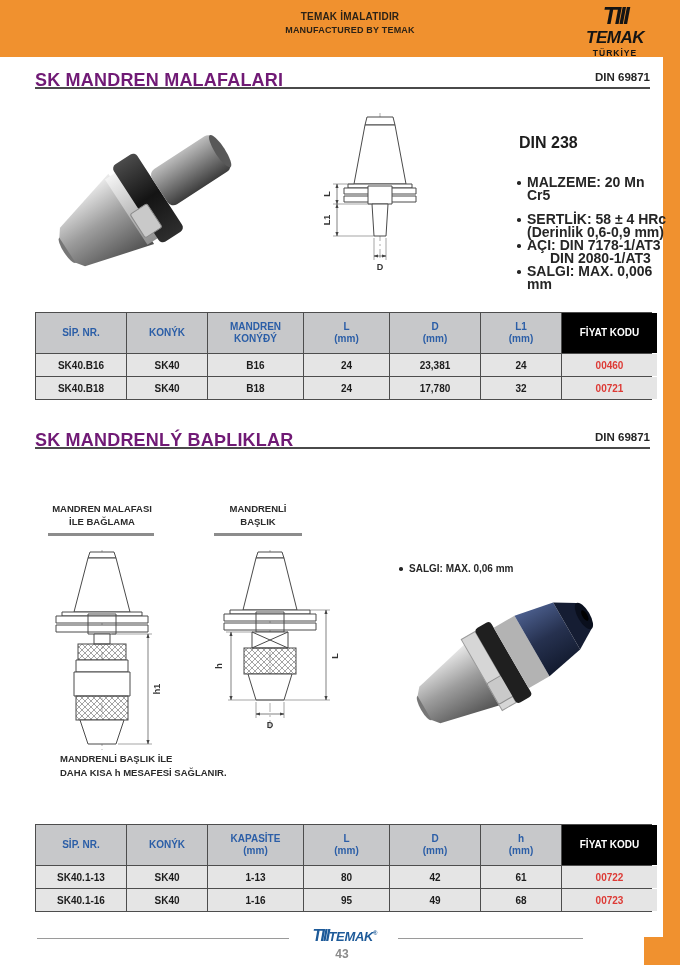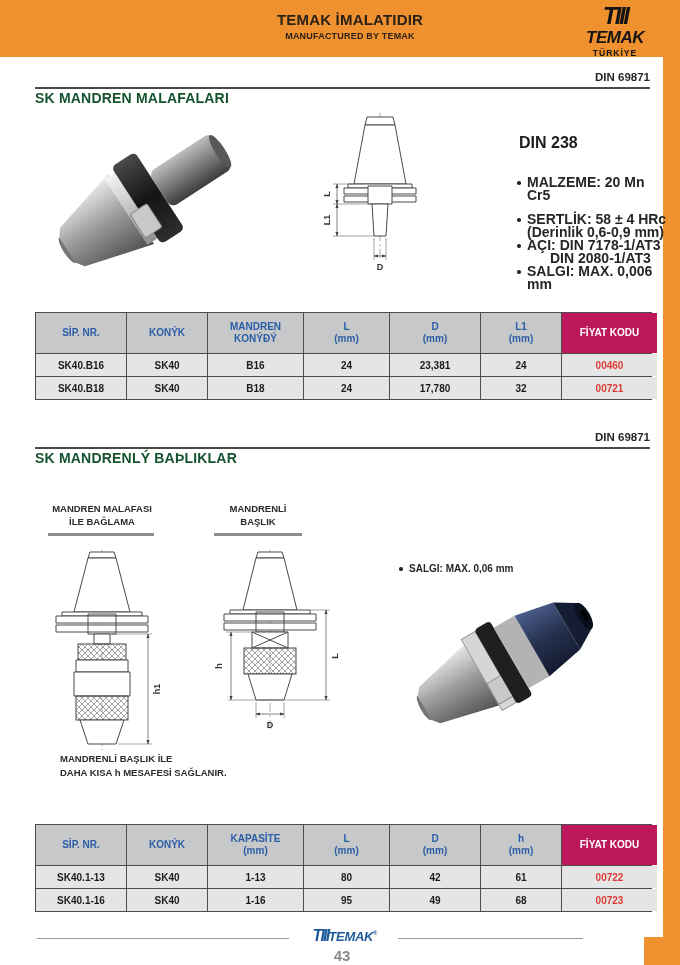--- a/index.html
+++ b/index.html
@@ -3,48 +3,48 @@
 <meta charset="utf-8">
 <style>
   html,body{margin:0;padding:0;}
   body{font-family:"Liberation Sans",sans-serif;background:#888;}
   #page{position:relative;width:680px;height:965px;background:#F0912F;overflow:hidden;margin:0 auto;}
   #panel{position:absolute;left:0;top:57px;width:663px;height:908px;background:#ffffff;}
   #corner-block{position:absolute;right:0;bottom:0;width:36px;height:28px;background:#F0912F;z-index:5;}
 
   
   .mast-center{position:absolute;left:180px;top:11px;width:340px;text-align:center;color:#2b2217;}
-  .mast-l1{font-size:15px;font-weight:bold;letter-spacing:.2px;}
+  .mast-l1{font-size:10px;font-weight:bold;letter-spacing:.2px;}
   .mast-l2{font-size:9px;font-weight:bold;margin-top:3px;letter-spacing:.2px;}
   .logo-top{position:absolute;left:572px;top:4px;width:86px;text-align:center;color:#141414;line-height:1;}
   .logo-mark{font-size:24px;font-weight:bold;font-style:italic;letter-spacing:-2.5px;}
   .logo-name{font-size:17px;font-weight:bold;font-style:italic;letter-spacing:-.5px;margin-top:1px;}
   .logo-country{font-size:8.5px;font-weight:bold;letter-spacing:1px;margin-top:3px;}
 
   
-  .sec-title{position:absolute;left:35px;font-size:14px;font-weight:bold;color:#14532d;letter-spacing:.2px;margin-top:20px;}
+  .sec-title{position:absolute;left:35px;font-size:18px;font-weight:bold;color:#701a75;letter-spacing:.2px;}
   .sec-din{position:absolute;left:540px;width:110px;text-align:right;font-size:11.5px;font-weight:bold;color:#262626;}
   .rule{position:absolute;left:35px;width:615px;height:2px;background:#4a4a4a;}
 
   
   .din-heading{position:absolute;left:519px;top:134px;font-size:16px;font-weight:bold;color:#1d1d1d;}
   .specs{position:absolute;left:517px;top:176px;width:150px;font-size:14px;font-weight:bold;color:#262626;line-height:13px;}
   .spec{position:relative;padding-left:10px;}
   .spec .dot{position:absolute;left:0;top:5px;width:3.5px;height:3.5px;border-radius:50%;background:#262626;}
   .spec.nodot{padding-left:10px;}
   .spec.gap{margin-top:11px;}
   .spec.indent2{padding-left:33px;}
 
   
   .dtable{position:absolute;left:35px;width:615px;display:grid;
     grid-template-columns:90px 80px 95px 85px 90px 80px 95px;
     grid-template-rows:40px 22px 22px;
     background:#4d4d4d;border:1.5px solid #4d4d4d;gap:1px;}
   .hc{background:#C7C8CA;color:#2b5ea7;font-size:10px;font-weight:bold;display:flex;align-items:center;justify-content:center;text-align:center;white-space:pre-line;line-height:1.25;}
-  .hc.orange{background:#be185d;color:#ffffff;}
+  .hc.orange{background:#000000;color:#ffffff;}
   .dc{background:#e5e5e5;color:#1c1c1c;font-size:10px;font-weight:bold;display:flex;align-items:center;justify-content:center;}
   .dc.price{color:#DD3A35;}
 
   
   .draw-label{position:absolute;text-align:center;font-size:9.5px;font-weight:bold;color:#2b2b2b;white-space:pre-line;line-height:1.35;}
   .label-bar{position:absolute;height:2.5px;background:#8c8c8c;}
   .feature-text{position:absolute;left:399px;top:534px;font-size:10.5px;font-weight:bold;color:#262626;}
   .salgi{position:absolute;left:399px;top:563px;font-size:10px;font-weight:bold;color:#262626;padding-left:10px;}
   .salgi .dot{position:absolute;left:0;top:4px;width:3.5px;height:3.5px;border-radius:50%;background:#262626;}
   .note{position:absolute;left:60px;top:752px;font-size:9.5px;font-weight:bold;color:#2b2b2b;white-space:pre-line;line-height:1.45;}
@@ -57,21 +57,21 @@
   .thin{stroke:#6a6a6a;stroke-width:.6;fill:none;}
   .dim{stroke:#4a4a4a;stroke-width:.7;fill:none;}
   .dtxt{font-family:"Liberation Sans",sans-serif;font-size:9px;font-weight:bold;fill:#333;}
 
   
   .foot-line{position:absolute;height:1px;background:#9a9a9a;}
   .foot-logo{position:absolute;left:295px;top:927px;width:100px;text-align:center;color:#1d5a99;white-space:nowrap;}
   .fl-mark{font-size:16px;font-weight:bold;font-style:italic;letter-spacing:-1.8px;}
   .fl-name{font-size:13px;font-weight:bold;font-style:italic;letter-spacing:-.3px;}
   .fl-reg{font-size:6px;vertical-align:super;font-weight:bold;}
-  .page-num{position:absolute;left:330px;top:947px;width:24px;text-align:center;font-size:15px;font-weight:bold;color:#8a8a8a;}
+  .page-num{position:absolute;left:330px;top:947px;width:24px;text-align:center;font-size:12px;font-weight:bold;color:#8a8a8a;}
 </style>
 </head>
 <body>
 
 <div id="page">
   <div id="panel"></div>
   <div id="corner-block"></div>
 
   <div class="mast-center">
     <div class="mast-l1">TEMAK İMALATIDIR</div>

